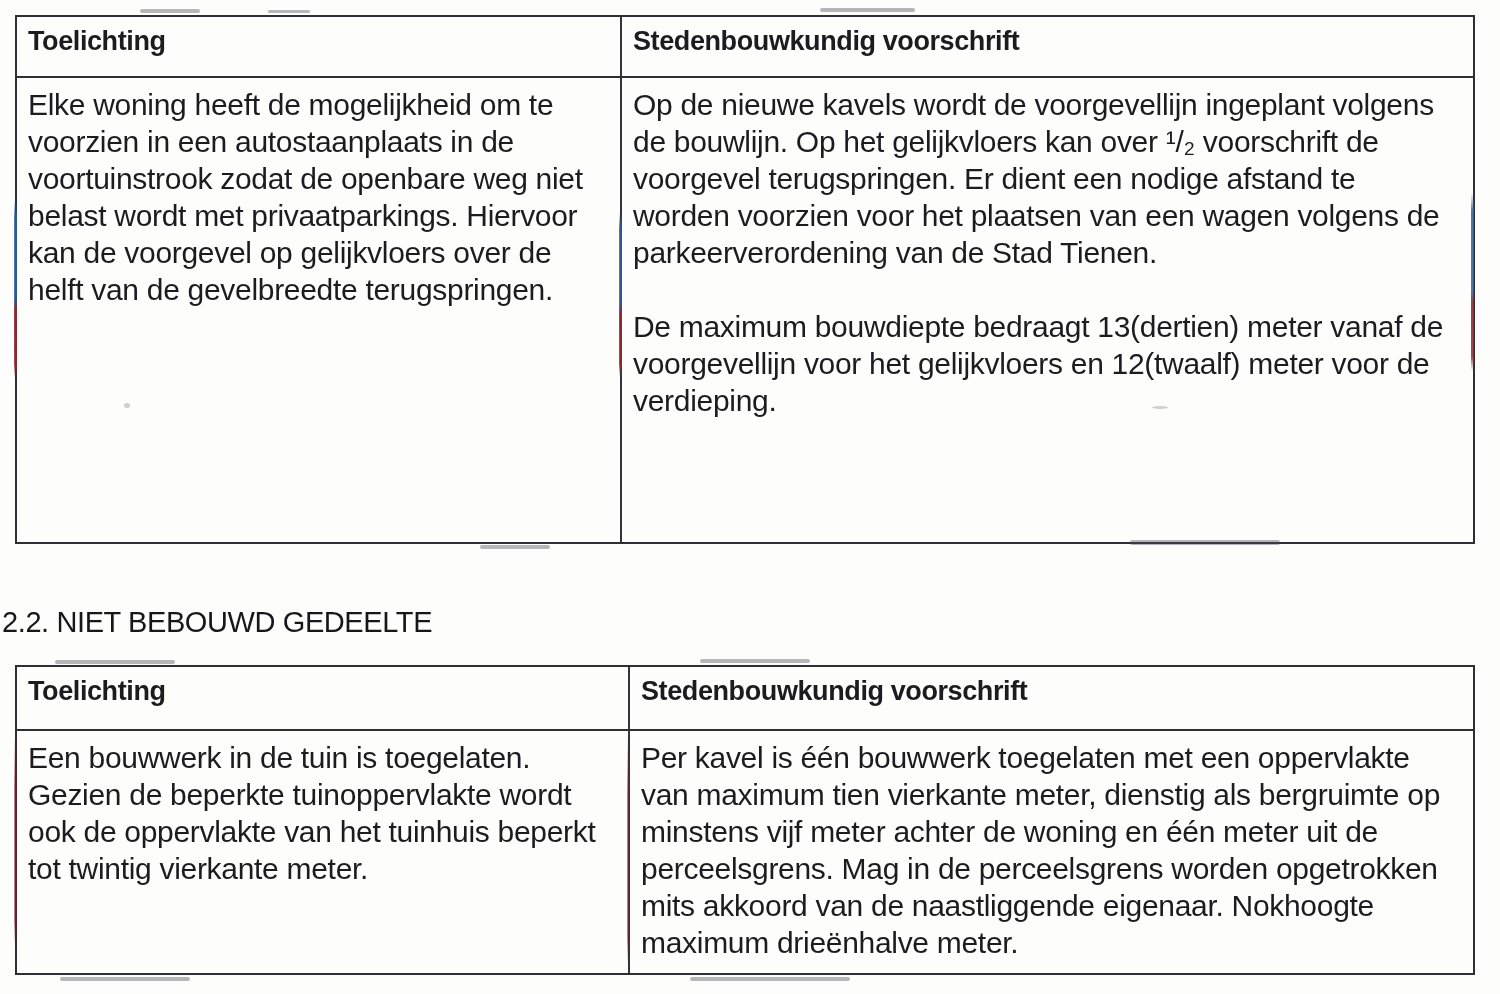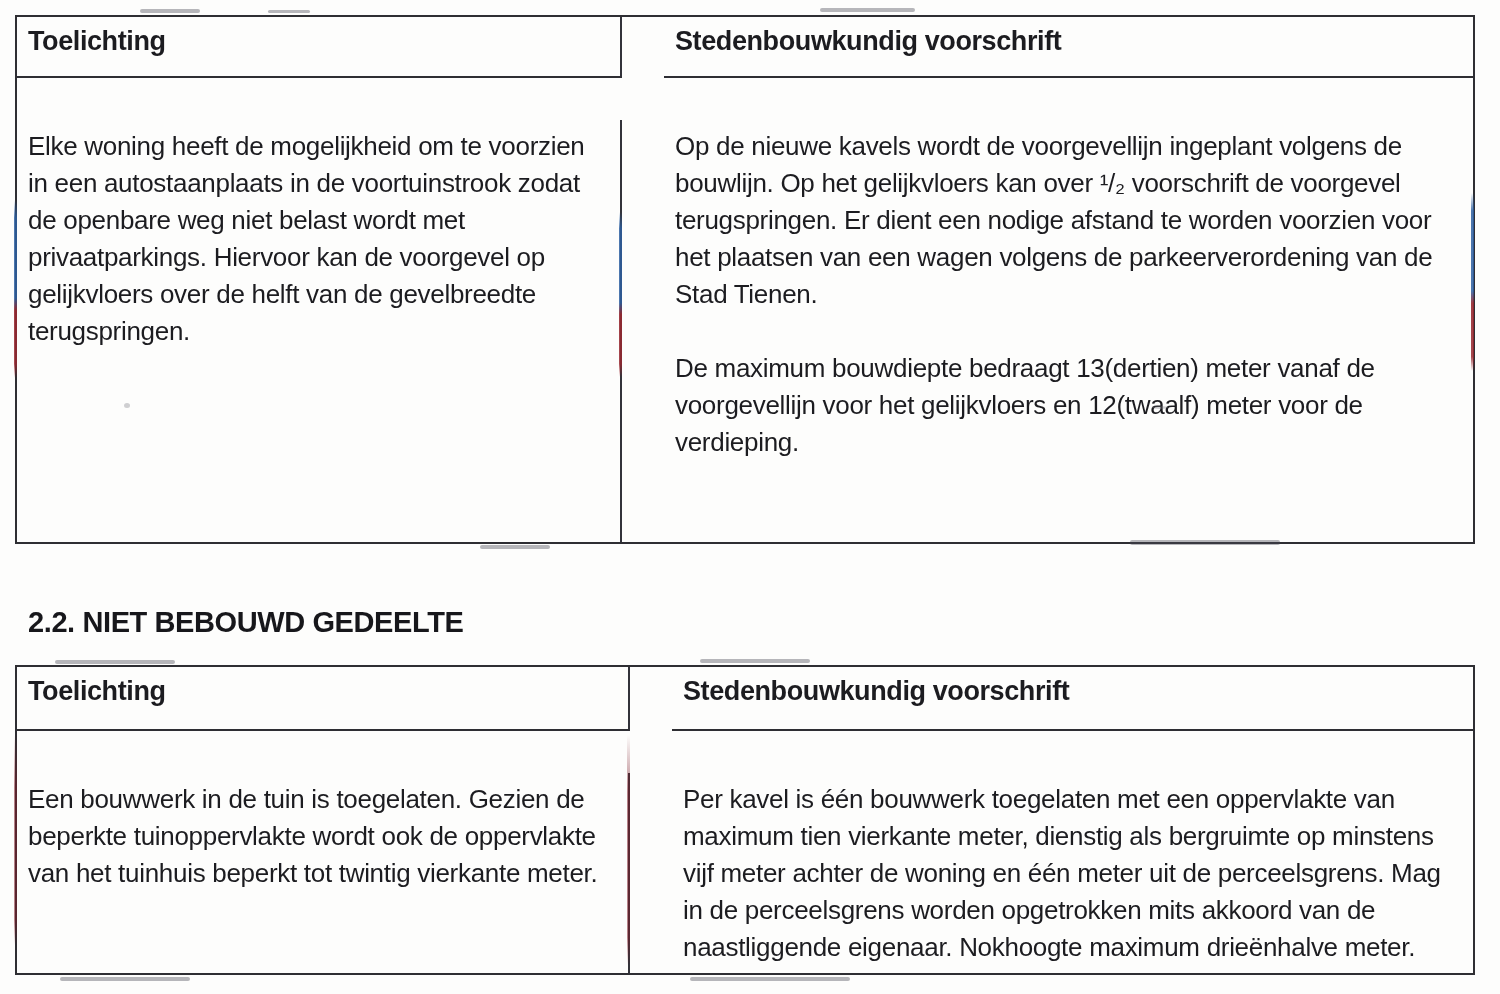--- a/index.html
+++ b/index.html
@@ -19,21 +19,20 @@
 
   
   .doc-table {
     position: absolute;
     left: 15px;
     width: 1460px;
     box-sizing: border-box;
     border: 2px solid #2e2e33;
     background: #fdfdfc;
     display: grid;
-    gap: 42px;
   }
   #table-bebouwd {
     top: 15px;
     height: 529px;
     grid-template-columns: 605px 1fr;
     grid-template-rows: 61px 1fr;
   }
   #table-niet-bebouwd {
     top: 665px;
     height: 310px;
@@ -48,34 +47,34 @@
   .cell.col1 { border-right: 2px solid #33333a; }
   .cell.hdr {
     border-bottom: 2px solid #2e2e33;
     font-weight: bold;
     font-size: 27px;
     letter-spacing: -0.4px;
     padding-top: 9px;
   }
   .cell p {
     margin: 0 0 37px 0;
-    font-size: 26px;
+    font-size: 30px;
     line-height: 37px;
     letter-spacing: -0.3px;
   }
   .cell p:last-child { margin-bottom: 0; }
 
   
   .section-heading {
     position: absolute;
-    left: 28px;
+    left: 2px;
     top: 606px;
     margin: 0;
     font-size: 29px;
-    font-weight: bold;
+    font-weight: normal;
     letter-spacing: -0.4px;
     color: #17171b;
   }
 
   
   .artifact-v {
     position: absolute;
     width: 3px;
     pointer-events: none;
     background: linear-gradient(to bottom,

